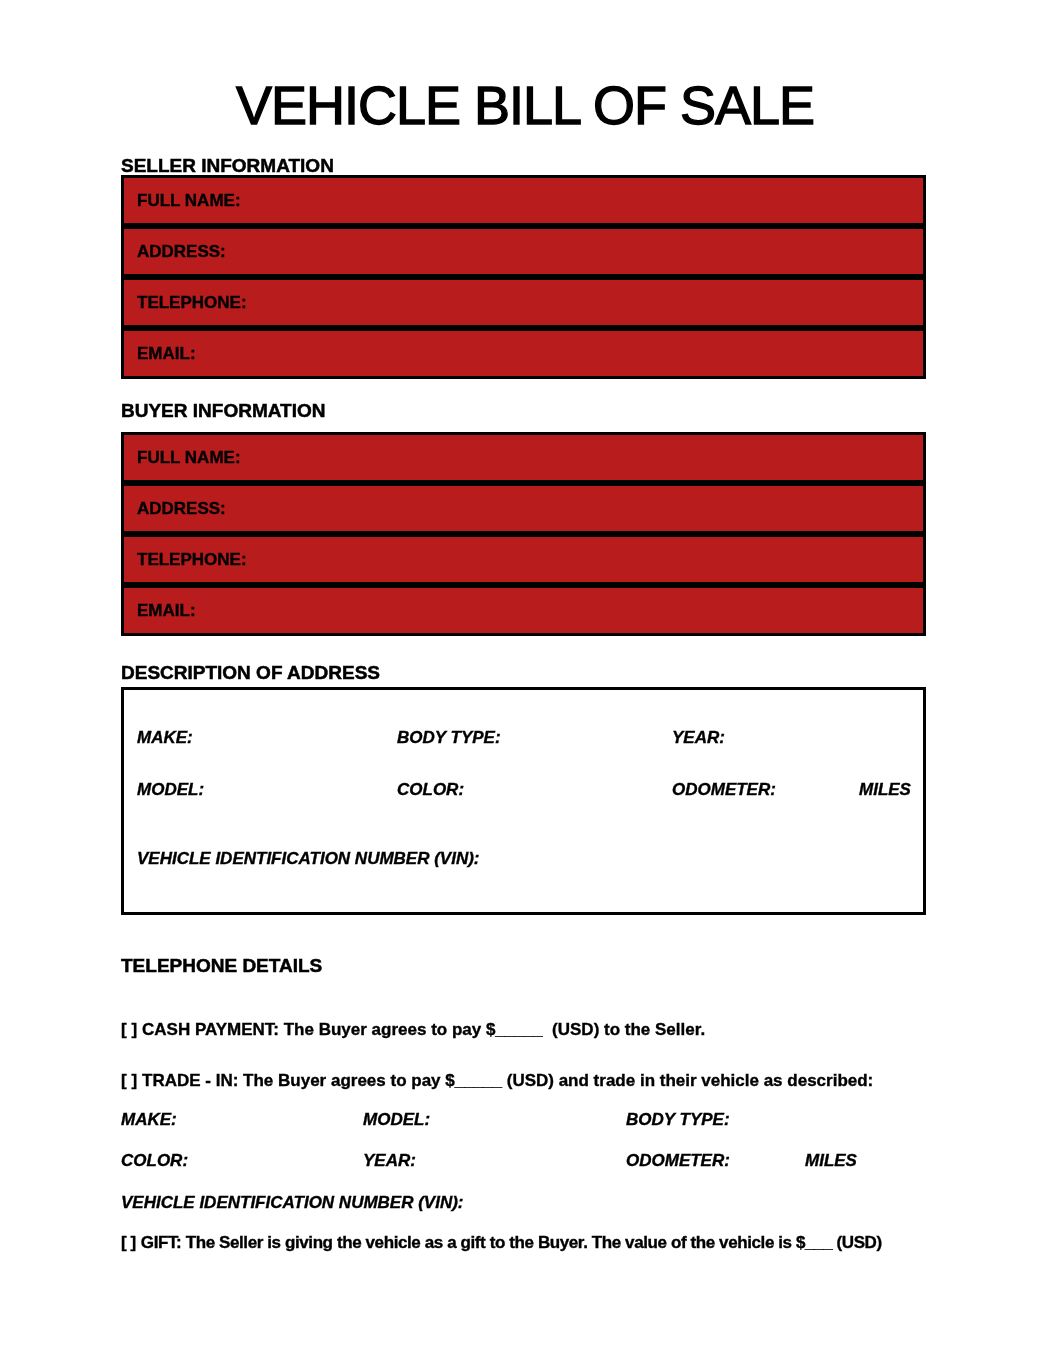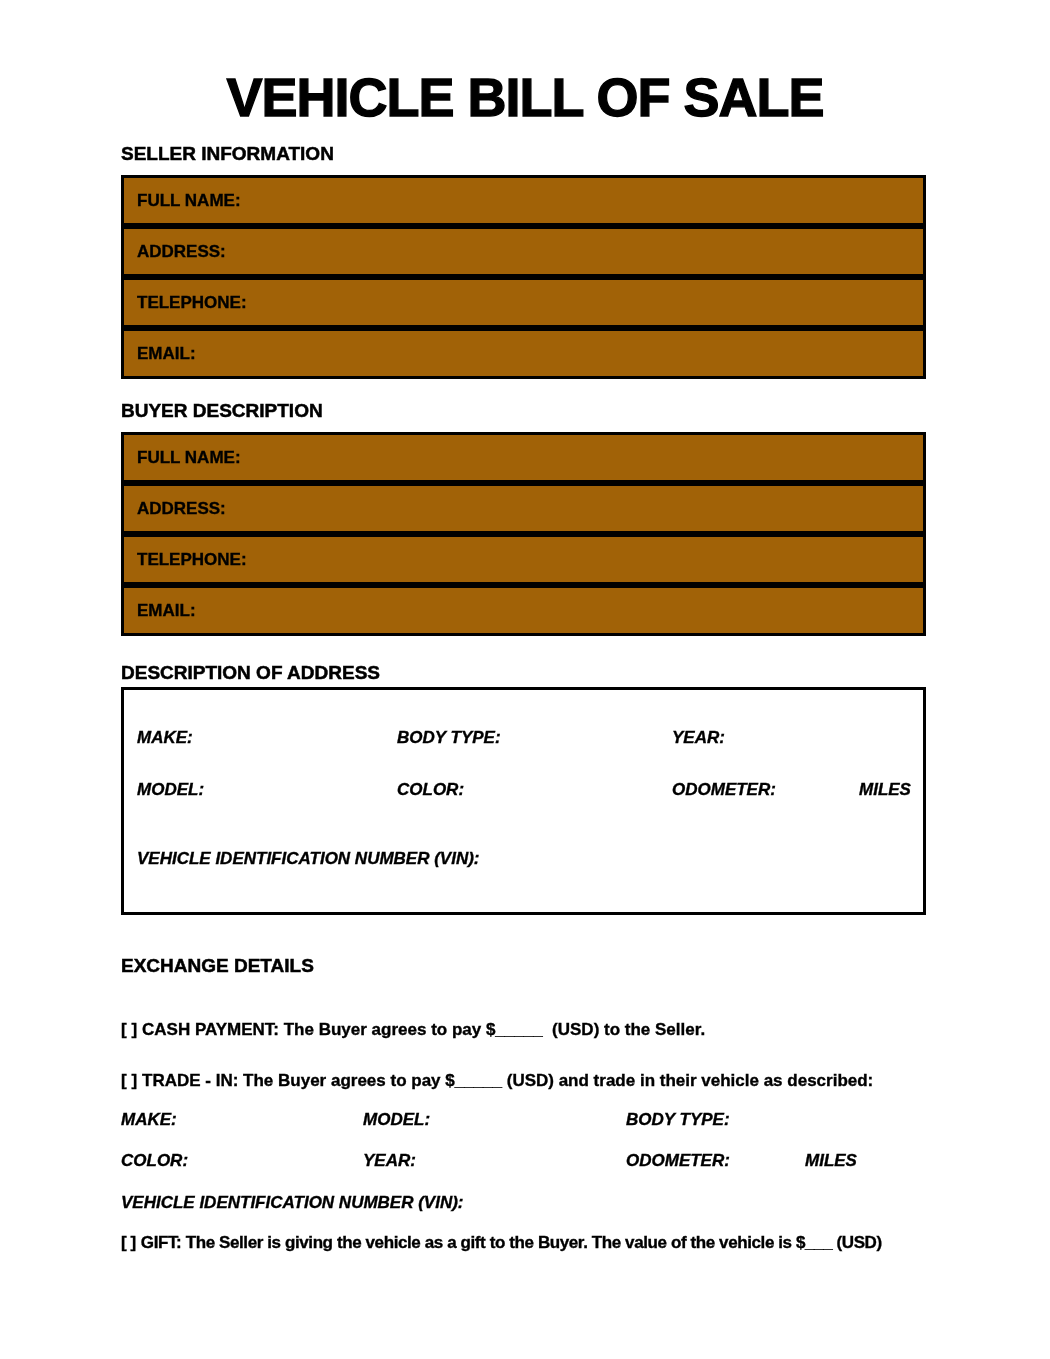--- a/index.html
+++ b/index.html
@@ -9,24 +9,24 @@
     height: 1359px;
     background: #ffffff;
     color: #000000;
     font-family: "Liberation Sans", sans-serif;
     overflow: hidden;
   }
   .title {
     position: absolute;
     left: 0; right: 0;
     top: 66px;
-    margin: 0;
+    margin: 8px;
     text-align: center;
     font-size: 54px;
-    font-weight: 700;
+    font-weight: 400;
     letter-spacing: -1px;
     -webkit-text-stroke: 1.3px #000;
     white-space: nowrap;
   }
   .heading {
     position: absolute;
     left: 121px;
     font-size: 19px;
     line-height: 19px;
     font-weight: 700;
@@ -35,21 +35,21 @@
   }
   .info-box {
     position: absolute;
     left: 121px;
     width: 805px;
   }
   .info-row {
     box-sizing: border-box;
     height: 51px;
     border: 3px solid #000;
-    background: #a16207;
+    background: #b91c1c;
     display: flex;
     align-items: center;
     padding-left: 13px;
   }
   .flabel, .vlabel, .xlabel {
     font-size: 17px;
     font-weight: 700;
     line-height: 20px;
     -webkit-text-stroke: 0.35px #000;
     white-space: nowrap;
@@ -80,41 +80,41 @@
   .xline .cb { white-space: pre; }
   .gift-line { letter-spacing: -0.4px; }
 </style>
 </head>
 <body>
 
 <div class="page">
 
   <h1 class="title">VEHICLE BILL OF SALE</h1>
 
-  <div class="heading" style="top:144px">SELLER INFORMATION</div>
+  <div class="heading" style="top:156px">SELLER INFORMATION</div>
   <div class="info-box" style="top:175px">
     <div class="info-row">
       <span class="flabel">FULL NAME:</span>
       <span class="fvalue"></span>
     </div>
     <div class="info-row">
       <span class="flabel">ADDRESS:</span>
       <span class="fvalue"></span>
     </div>
     <div class="info-row">
       <span class="flabel">TELEPHONE:</span>
       <span class="fvalue"></span>
     </div>
     <div class="info-row">
       <span class="flabel">EMAIL:</span>
       <span class="fvalue"></span>
     </div>
   </div>
 
-  <div class="heading" style="top:401px">BUYER DESCRIPTION</div>
+  <div class="heading" style="top:401px">BUYER INFORMATION</div>
   <div class="info-box" style="top:432px">
     <div class="info-row">
       <span class="flabel">FULL NAME:</span>
       <span class="fvalue"></span>
     </div>
     <div class="info-row">
       <span class="flabel">ADDRESS:</span>
       <span class="fvalue"></span>
     </div>
     <div class="info-row">
@@ -131,21 +131,21 @@
   <div class="vehicle-box"></div>
   <span class="vlabel" style="left:137px; top:728px">MAKE:</span>
   <span class="vlabel" style="left:397px; top:728px">BODY TYPE:</span>
   <span class="vlabel" style="left:672px; top:728px">YEAR:</span>
   <span class="vlabel" style="left:137px; top:780px">MODEL:</span>
   <span class="vlabel" style="left:397px; top:780px">COLOR:</span>
   <span class="vlabel" style="left:672px; top:780px">ODOMETER:</span>
   <span class="vlabel" style="left:859px; top:780px">MILES</span>
   <span class="vlabel" style="left:137px; top:849px">VEHICLE IDENTIFICATION NUMBER (VIN):</span>
 
-  <div class="heading" style="top:956px">EXCHANGE DETAILS</div>
+  <div class="heading" style="top:956px">TELEPHONE DETAILS</div>
 
   <div class="xline" style="top:1020px">
     <span class="cb">[ ]</span>
     <span>CASH PAYMENT: The Buyer agrees to pay $_____  (USD) to the Seller.</span>
   </div>
 
   <div class="xline" style="top:1071px">
     <span class="cb">[ ]</span>
     <span>TRADE - IN: The Buyer agrees to pay $_____ (USD) and trade in their vehicle as described:</span>
   </div>

